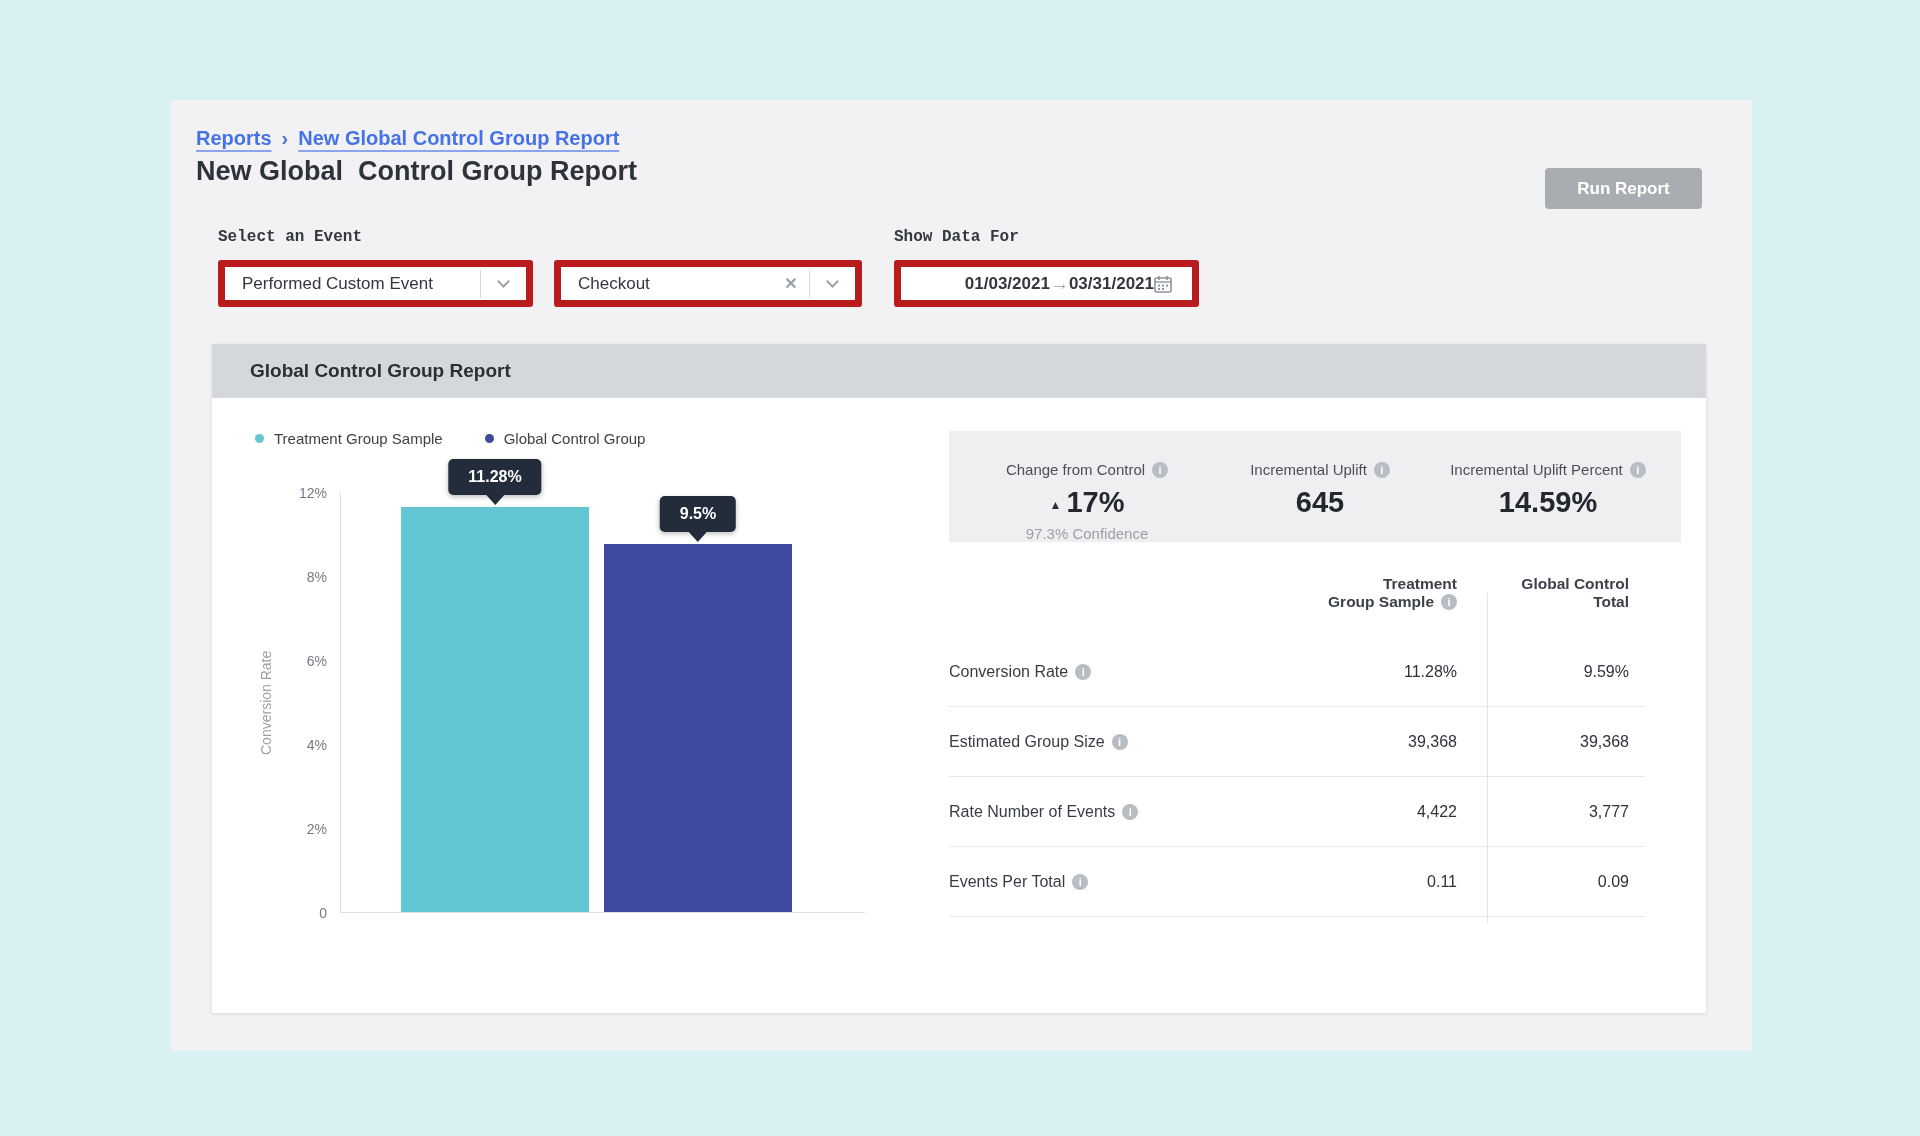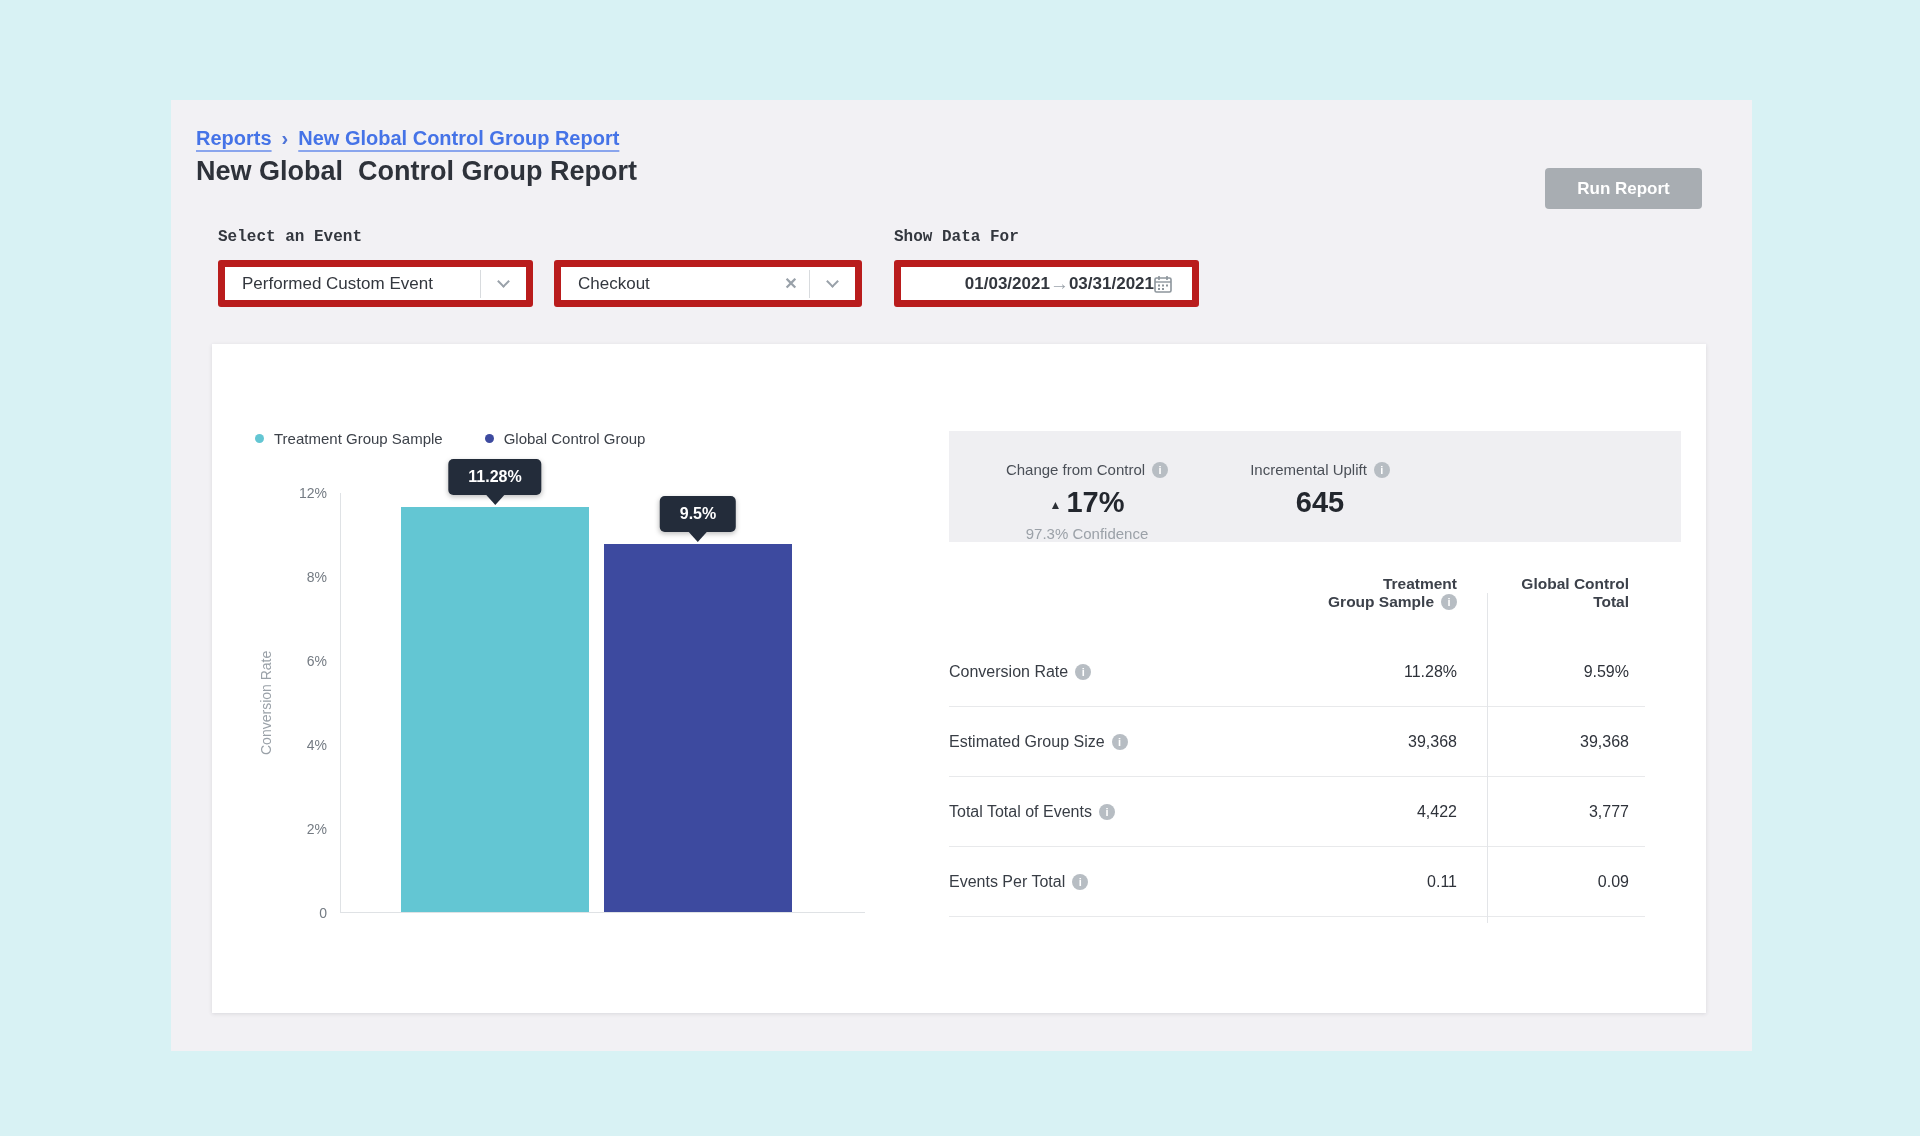--- a/index.html
+++ b/index.html
@@ -139,20 +139,23 @@
           <rect x="8" y="9.5" width="2" height="2" fill="currentColor"></rect>
           <rect x="12" y="9.5" width="2" height="2" fill="currentColor"></rect>
           <rect x="4" y="13" width="2" height="2" fill="currentColor"></rect>
           <rect x="8" y="13" width="2" height="2" fill="currentColor"></rect>
         </svg>
       </div>
     </div>
   </div>
 
   <div class="panel">
+    <div class="panel-header">
+      <span>Global Control Group Report</span>
+    </div>
 
     <div class="chart-wrap">
       <div class="legend" id="legend">
           <div class="legend-item">
             <span class="legend-dot" style="background: rgb(99, 198, 211);"></span>
             <span>Treatment Group Sample</span>
           </div>
           <div class="legend-item">
             <span class="legend-dot" style="background: rgb(61, 74, 159);"></span>
             <span>Global Control Group</span>
@@ -181,20 +184,24 @@
       <div class="stats">
         <div class="stat">
           <div class="stat-label"><span>Change from Control</span><span class="info-icon"></span></div>
           <div class="stat-value"><span class="tri"></span><span>17%</span></div>
           <div class="stat-sub">97.3% Confidence</div>
         </div>
         <div class="stat">
           <div class="stat-label"><span>Incremental Uplift</span><span class="info-icon"></span></div>
           <div class="stat-value"><span>645</span></div>
         </div>
+        <div class="stat">
+          <div class="stat-label"><span>Incremental Uplift Percent</span><span class="info-icon"></span></div>
+          <div class="stat-value"><span>14.59%</span></div>
+        </div>
       </div>
 
       <div class="table">
         <div class="vline"></div>
         <div class="thead">
           <div class="th lab"></div>
           <div class="th c2"><span class="pre">Treatment
 Group Sample</span><span class="info-icon"></span></div>
           <div class="th c3"><span class="pre">Global Control
 Total</span></div>
@@ -203,21 +210,21 @@
           <div class="td lab"><span>Conversion Rate</span><span class="info-icon"></span></div>
           <div class="td c2">11.28%</div>
           <div class="td c3">9.59%</div>
         </div>
         <div class="trow">
           <div class="td lab"><span>Estimated Group Size</span><span class="info-icon"></span></div>
           <div class="td c2">39,368</div>
           <div class="td c3">39,368</div>
         </div>
         <div class="trow">
-          <div class="td lab"><span>Total Total of Events</span><span class="info-icon"></span></div>
+          <div class="td lab"><span>Rate Number of Events</span><span class="info-icon"></span></div>
           <div class="td c2">4,422</div>
           <div class="td c3">3,777</div>
         </div>
         <div class="trow">
           <div class="td lab"><span>Events Per Total</span><span class="info-icon"></span></div>
           <div class="td c2">0.11</div>
           <div class="td c3">0.09</div>
         </div>
       </div>
     </div>

